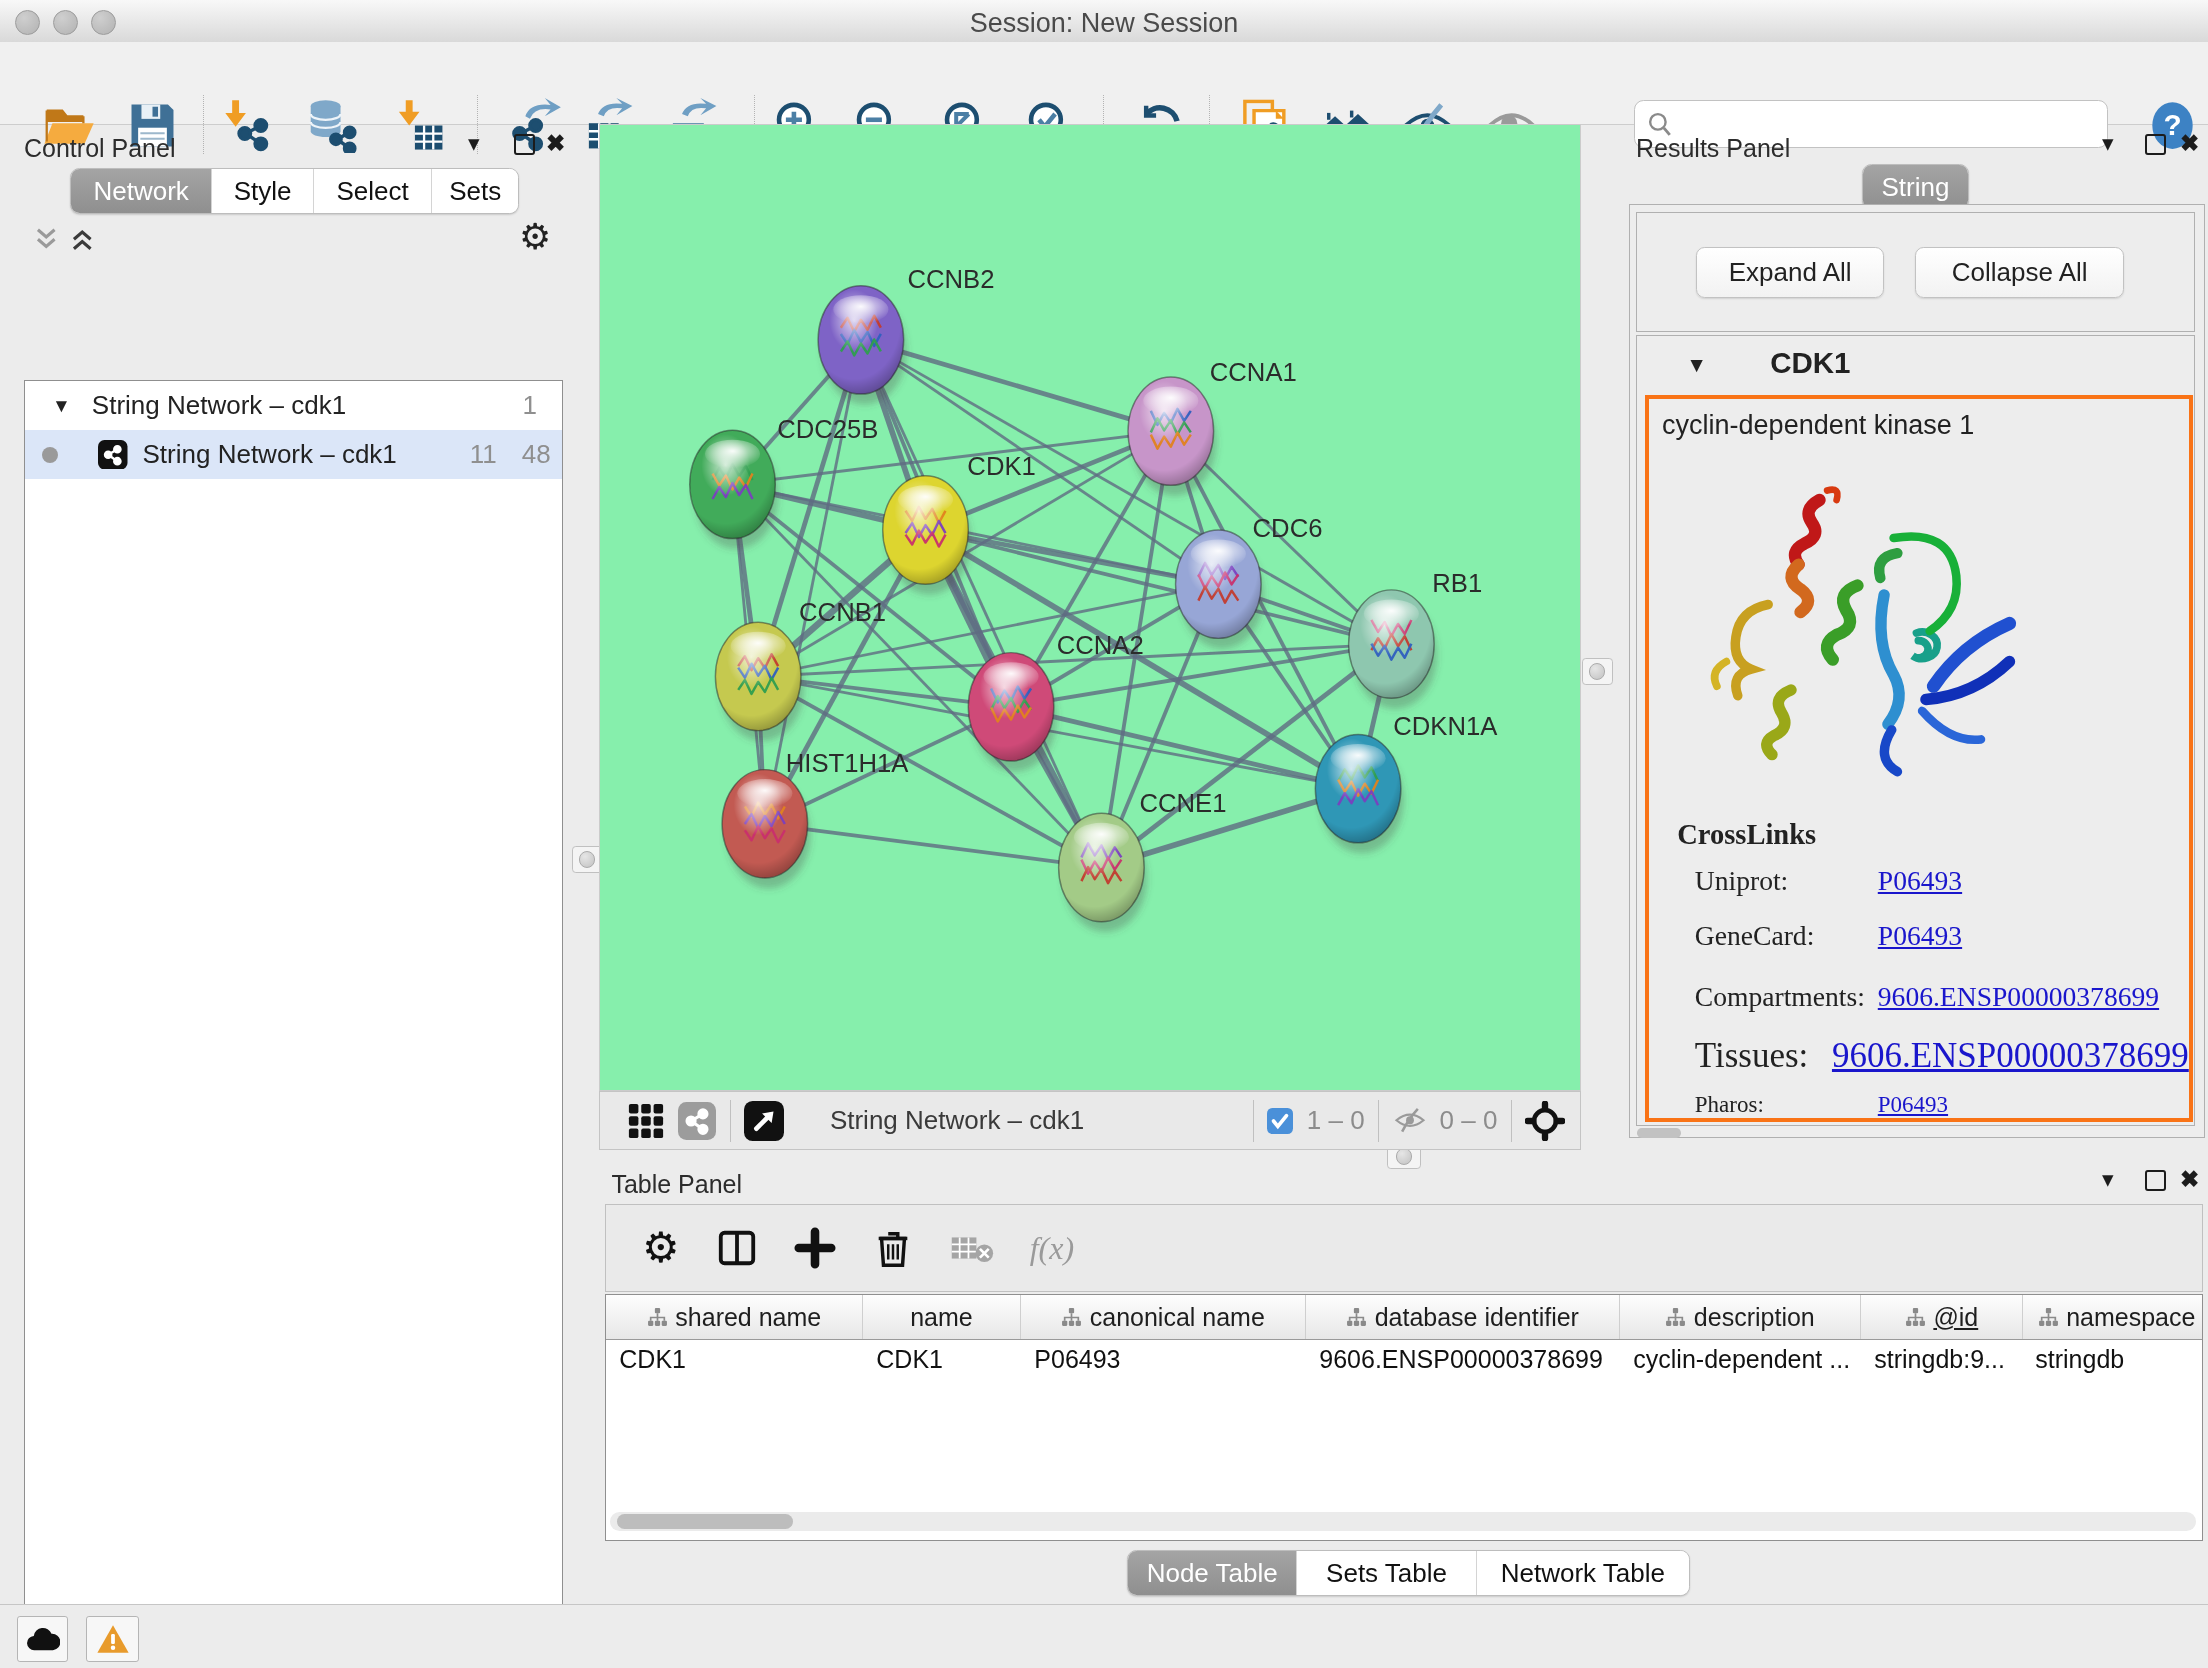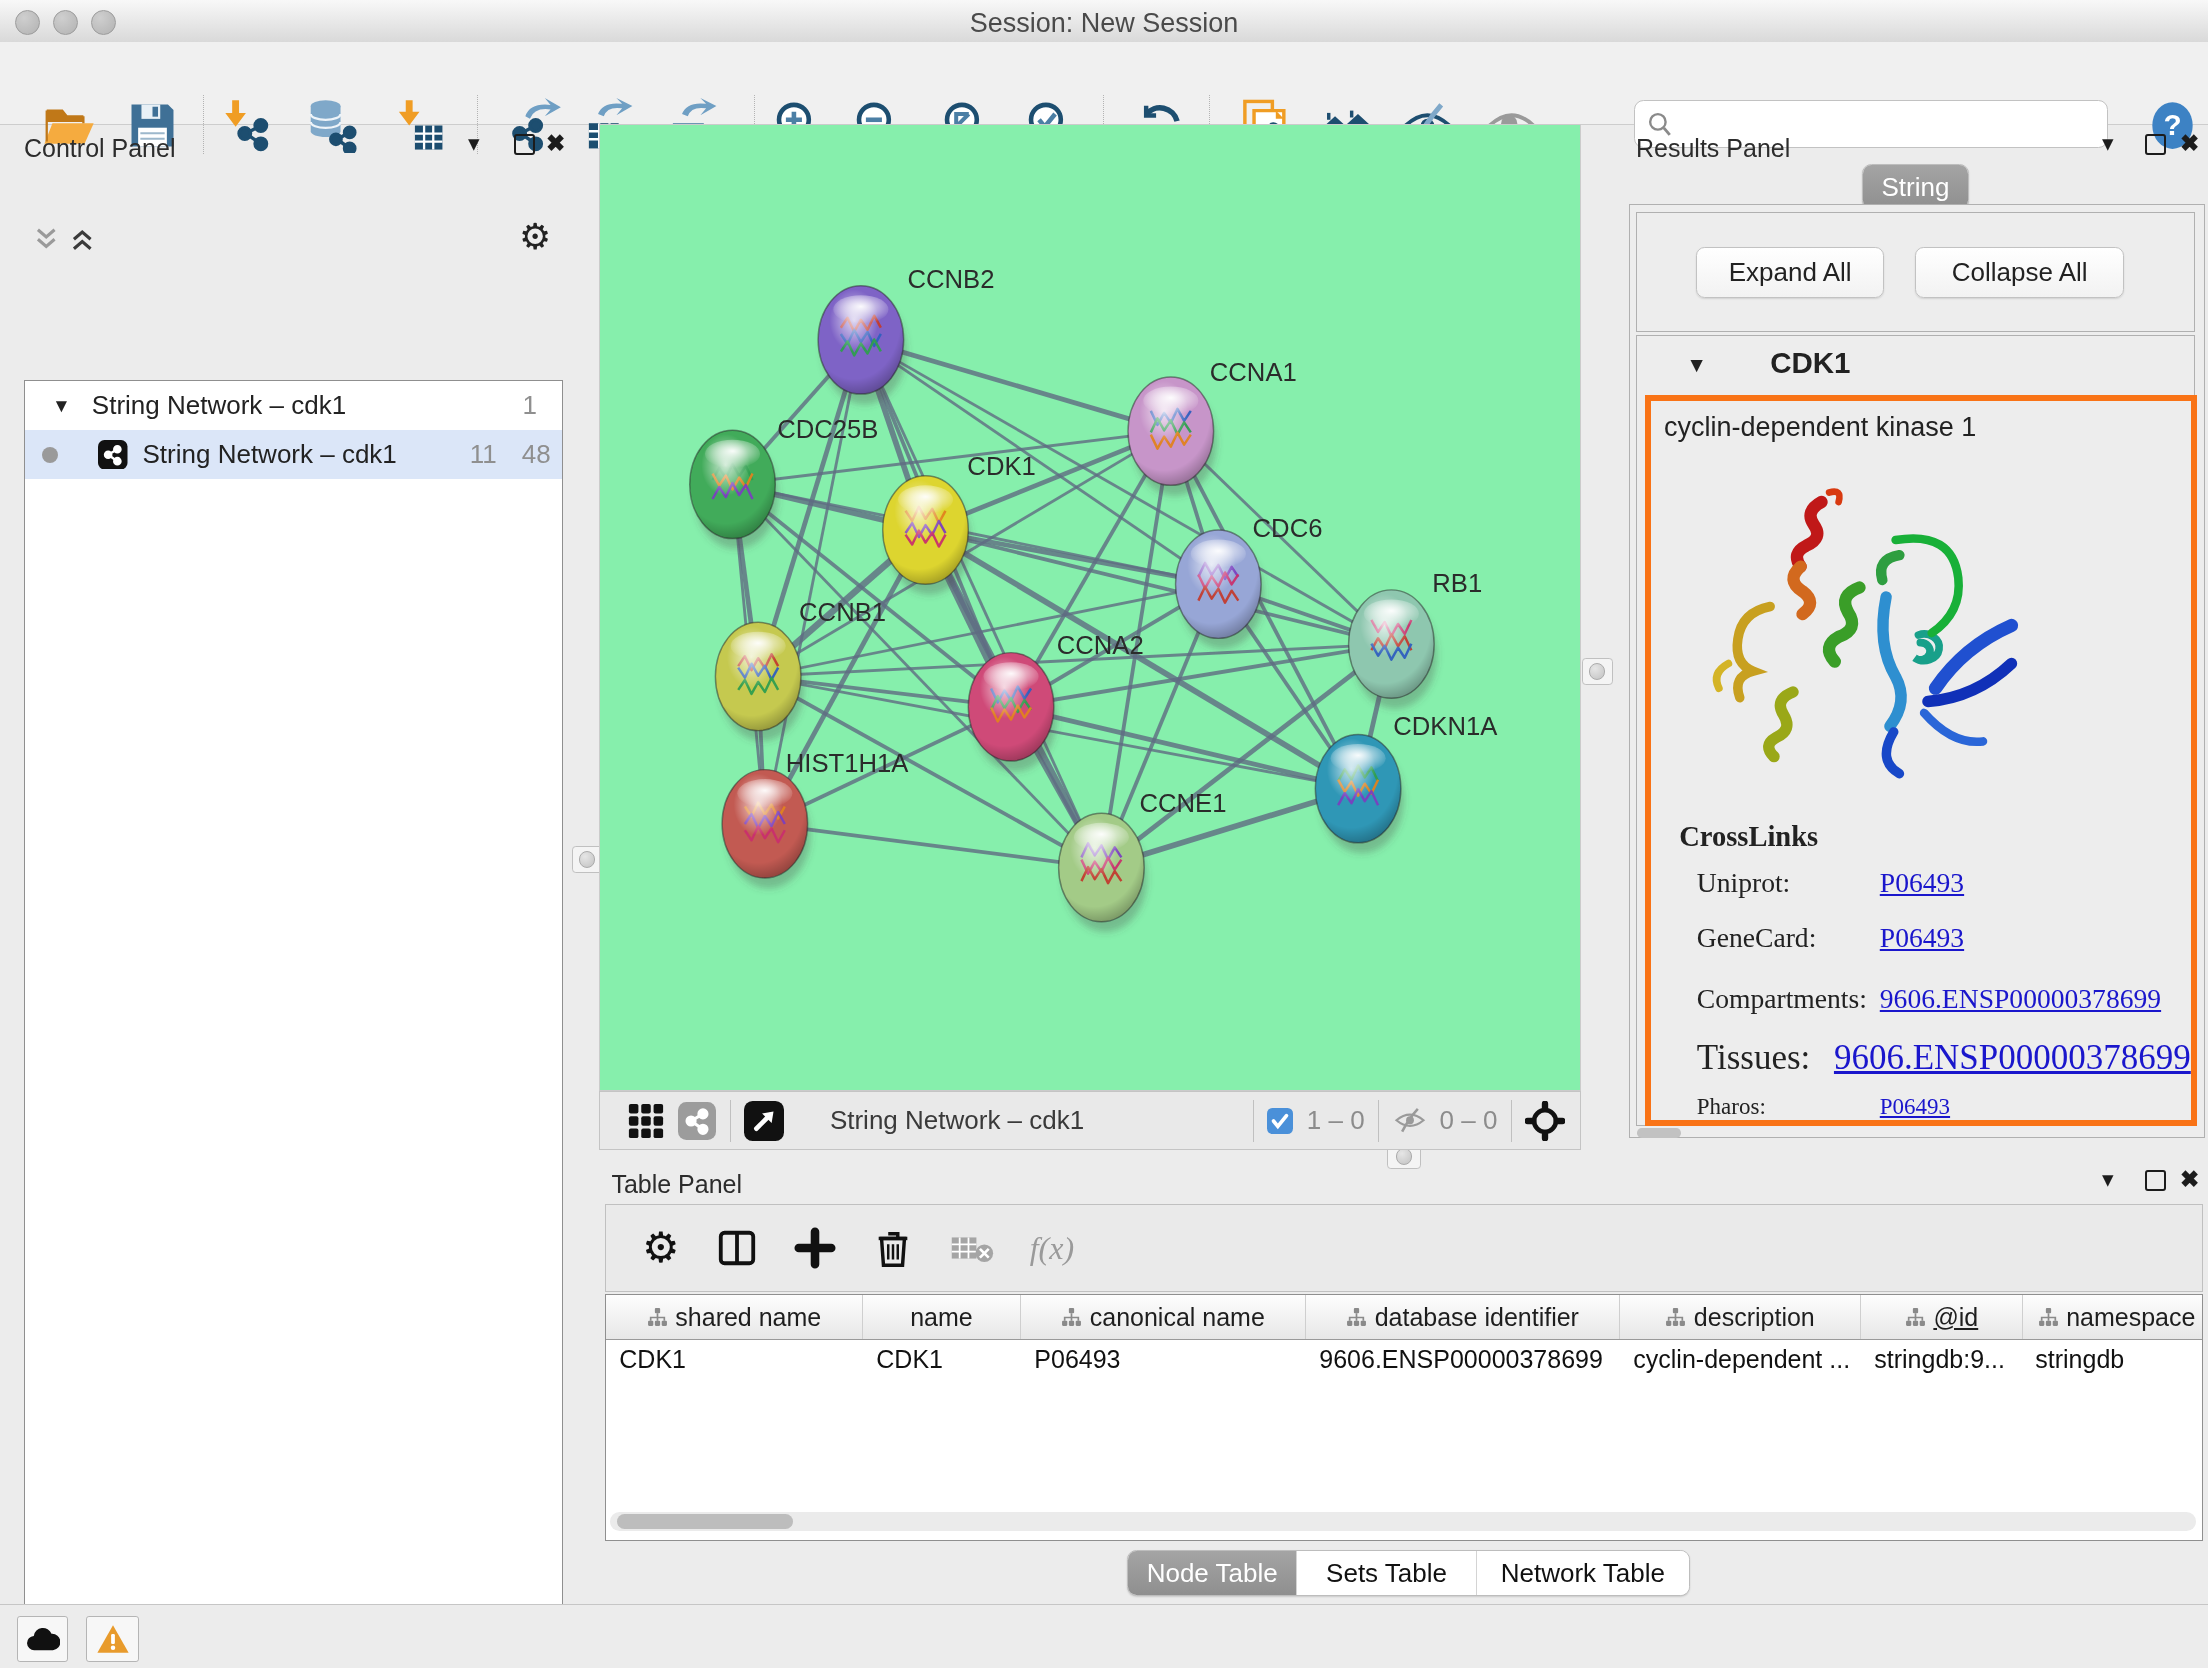--- a/index.html
+++ b/index.html
@@ -246,20 +246,26 @@
       </svg>
   </div>
 </div>
 
 <div class="abs" style="left:0;top:124px;width:599px;height:1480px">
   <div class="abs ptitle" style="left:24px;top:9.5px">Control Panel</div>
   <div class="abs wc" style="left:468px;top:7.6px">▾</div>
   <div class="abs wc-float" style="left:514px;top:9.5px"></div>
   <div class="abs wc" style="left:546px;top:7.6px;font-weight:bold">✖</div>
 
+  <div class="abs mtabs" style="left:70px;top:44px;width:447px">
+    <div class="mtab sel" style="width:141px">Network</div>
+    <div class="mtab" style="width:101px">Style</div>
+    <div class="mtab" style="width:118px">Select</div>
+    <div class="mtab" style="width:86px">Sets</div>
+  </div>
 
   <div class="abs" style="left:32px;top:101px">
     <svg width="28.5" height="28.5" viewBox="0 0 24 24" fill="none" stroke="#9a9a9a" stroke-width="2.6">
         <path d="M5 4l7 6 7-6M5 12l7 6 7-6"></path>
       </svg>
   </div>
   <div class="abs" style="left:68px;top:101px">
     <svg width="28.5" height="28.5" viewBox="0 0 24 24" fill="none" stroke="#3a3a3a" stroke-width="2.6">
         <path d="M5 20l7-6 7 6M5 12l7-6 7 6"></path>
       </svg>
@@ -551,21 +557,21 @@
   <div class="abs rbox" style="left:9.5px;top:80px;width:574px;height:932px">
     <div class="abs rbox" style="left:6.7px;top:6.7px;width:557px;height:118px">
       <div class="abs btn" style="left:59px;top:34px;width:186px;height:49px;line-height:49px">Expand All</div>
       <div class="abs btn" style="left:278px;top:34px;width:207px;height:49px;line-height:49px">Collapse All</div>
     </div>
 
     <div class="abs rbox" style="left:6.7px;top:130px;width:557px;height:789px">
       <span class="abs" style="left:49px;top:17px;font-size:21px">▼</span>
       <span class="abs" style="left:133px;top:9.5px;font-size:29.5px;font-weight:bold">CDK1</span>
 
-      <div class="abs" style="left:7.6px;top:59px;width:540px;height:719px;border:6px solid #f97316;background:#ededed">
+      <div class="abs" style="left:7.6px;top:59px;width:540px;height:719px;border:4px solid #f97316;background:#ededed">
         <div class="abs" style="left:13.3px;top:11.4px;font-size:27px">cyclin-dependent kinase 1</div>
 
         <svg class="abs" style="left:28.5px;top:63px" width="380" height="342" viewBox="0 0 400 360">
           <g fill="none" stroke-linecap="round">
             <path d="M150 40 q-18 10 -8 24 q10 14 -8 22 q-16 8 -6 22" stroke="#c01818" stroke-width="13"></path>
             <path d="M158 30 q14 -4 10 10" stroke="#d83a10" stroke-width="7"></path>
             <path d="M128 108 q-16 14 2 26 q16 12 0 24" stroke="#d2691e" stroke-width="13"></path>
             <path d="M96 150 q-30 6 -34 34 q-4 26 16 34 q-22 6 -14 28" stroke="#c8a020" stroke-width="10"></path>
             <path d="M52 210 q-18 10 -10 26" stroke="#d4b426" stroke-width="8"></path>
             <path d="M120 240 q-20 8 -10 24 q10 16 -8 24 q-14 8 -2 20" stroke="#9aa818" stroke-width="12"></path>

